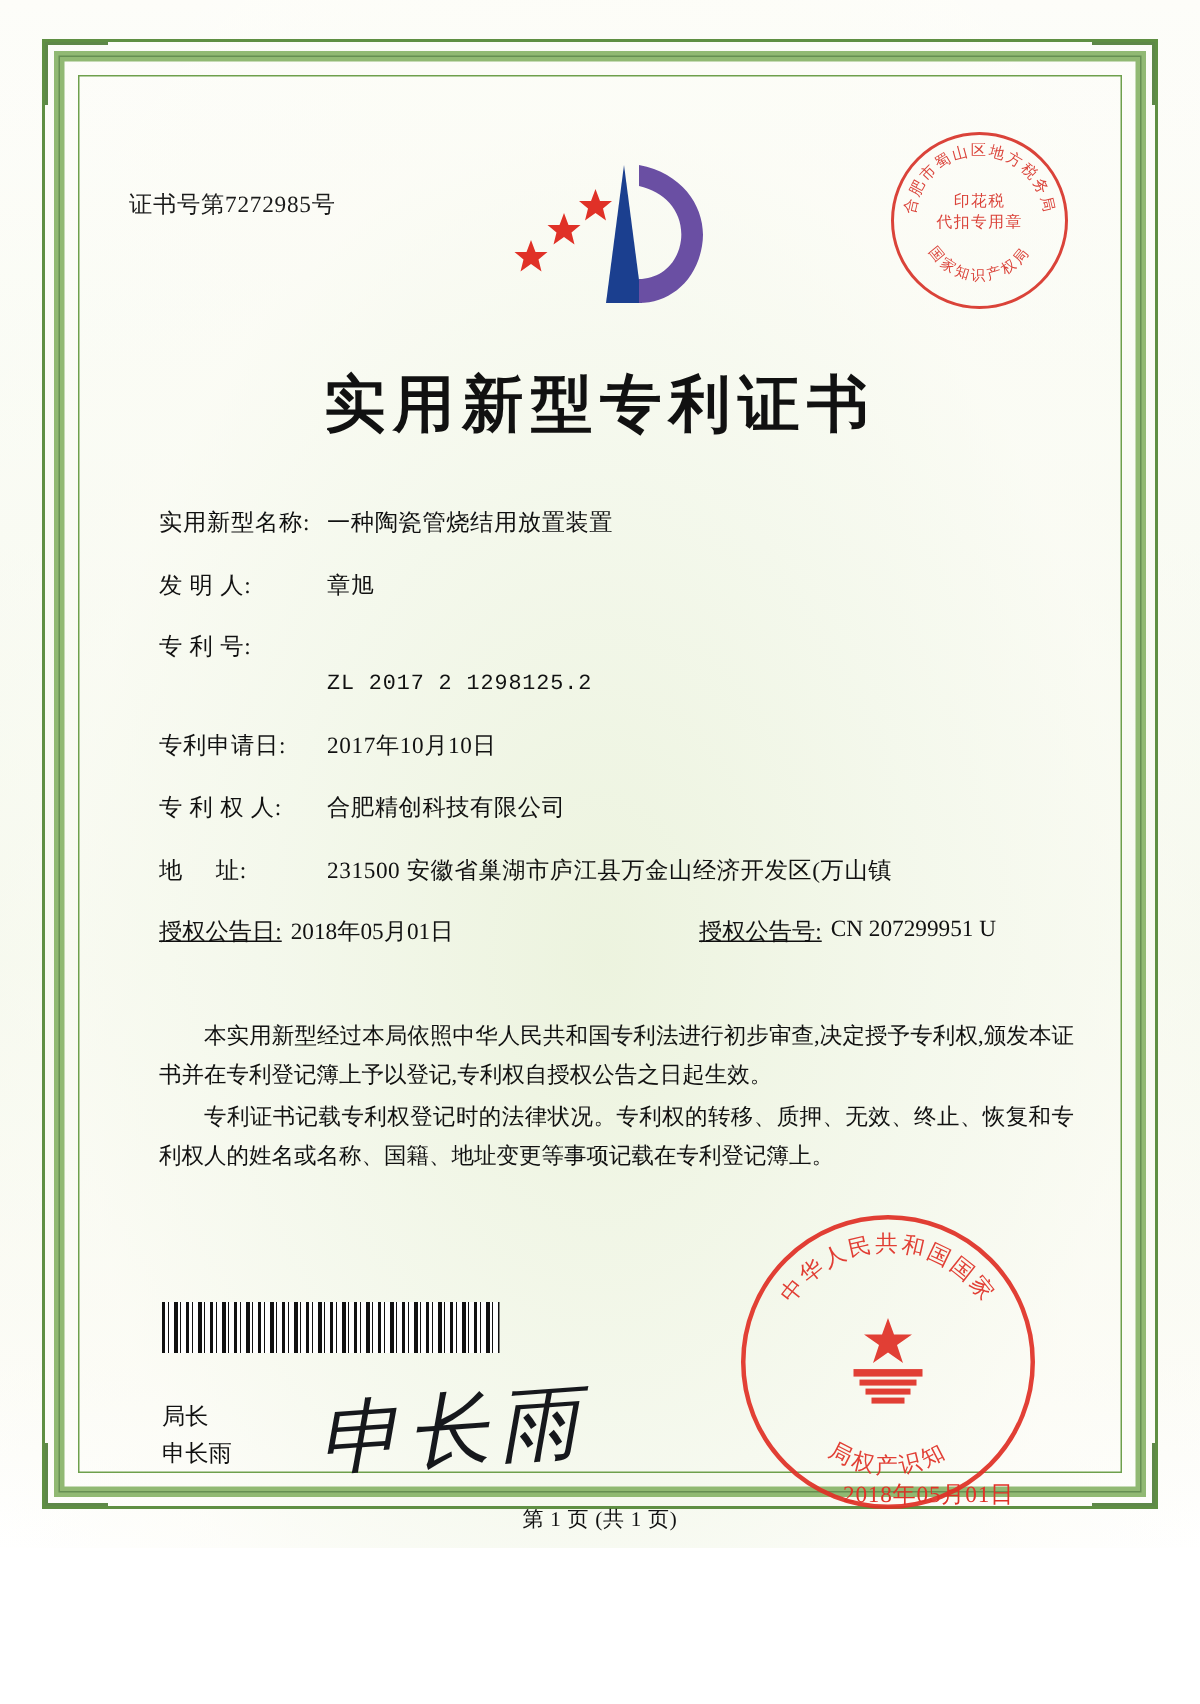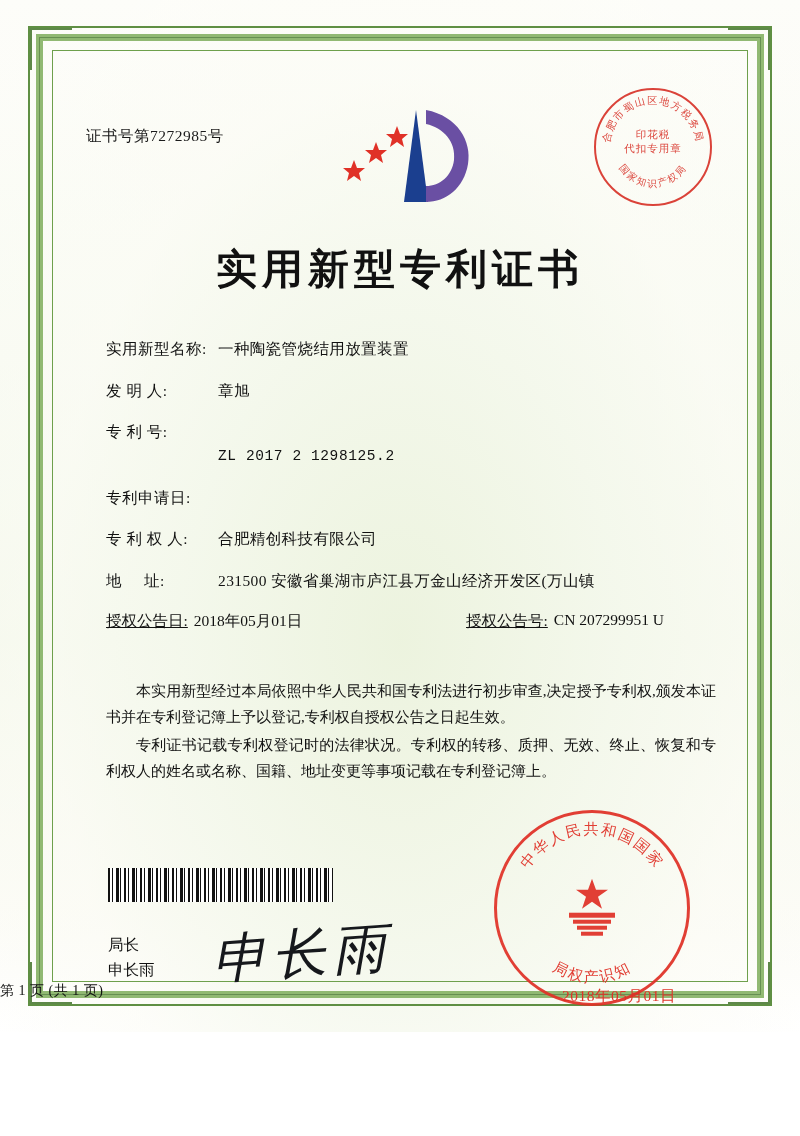--- a/index.html
+++ b/index.html
@@ -267,22 +267,22 @@
     right: 52px;
     top: 916px;
     font-size: 15.5px;
     color: #e03127;
     letter-spacing: 0.5px;
   }
 
   .footer {
     position: absolute;
     left: 0; right: 0;
-    bottom: 32px;
-    text-align: left;
+    bottom: 10px;
+    text-align: center;
     font-size: 14px;
     color: #111;
     letter-spacing: 0.5px;
   }
 
   svg { display: block; }
 </style>
 </head>
 <body>
 
@@ -348,20 +348,21 @@
         <div class="field-value">章旭</div>
       </div>
 
       <div class="field-row">
         <div class="field-label">专 利 号:</div>
         <div class="field-value mono">ZL 2017 2 1298125.2</div>
       </div>
 
       <div class="field-row">
         <div class="field-label">专利申请日:</div>
+        <div class="field-value">2017年10月10日</div>
       </div>
 
       <div class="field-row">
         <div class="field-label">专 利 权 人:</div>
         <div class="field-value">合肥精创科技有限公司</div>
       </div>
 
       <div class="field-row">
         <div class="field-label">地     址:</div>
         <div class="field-value">

